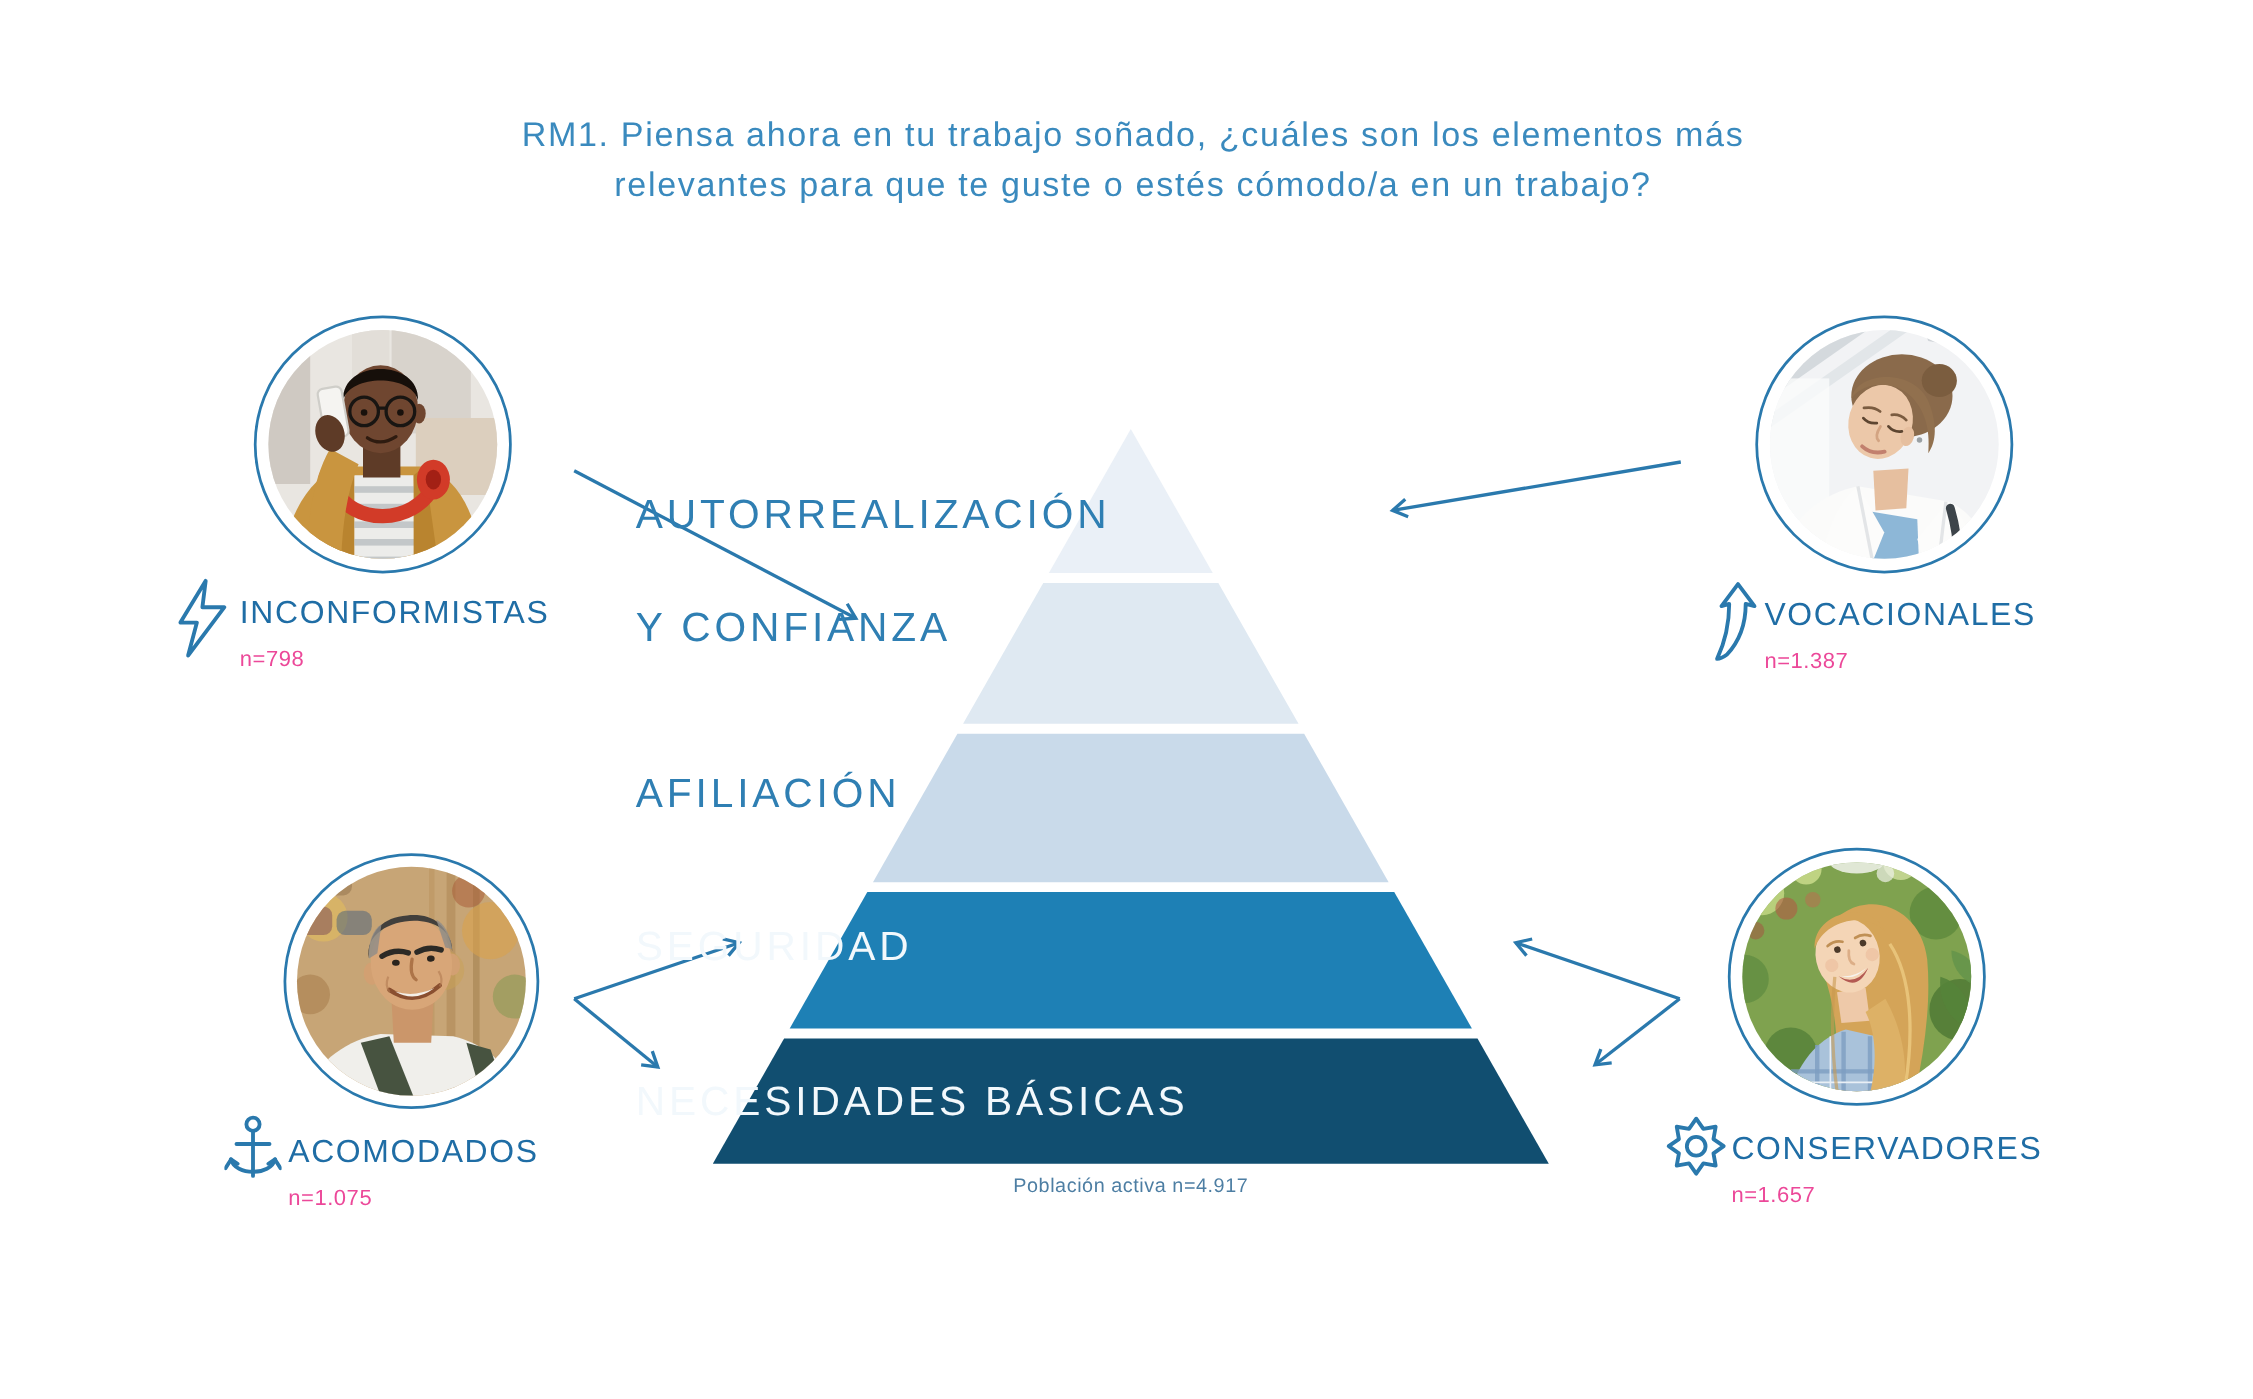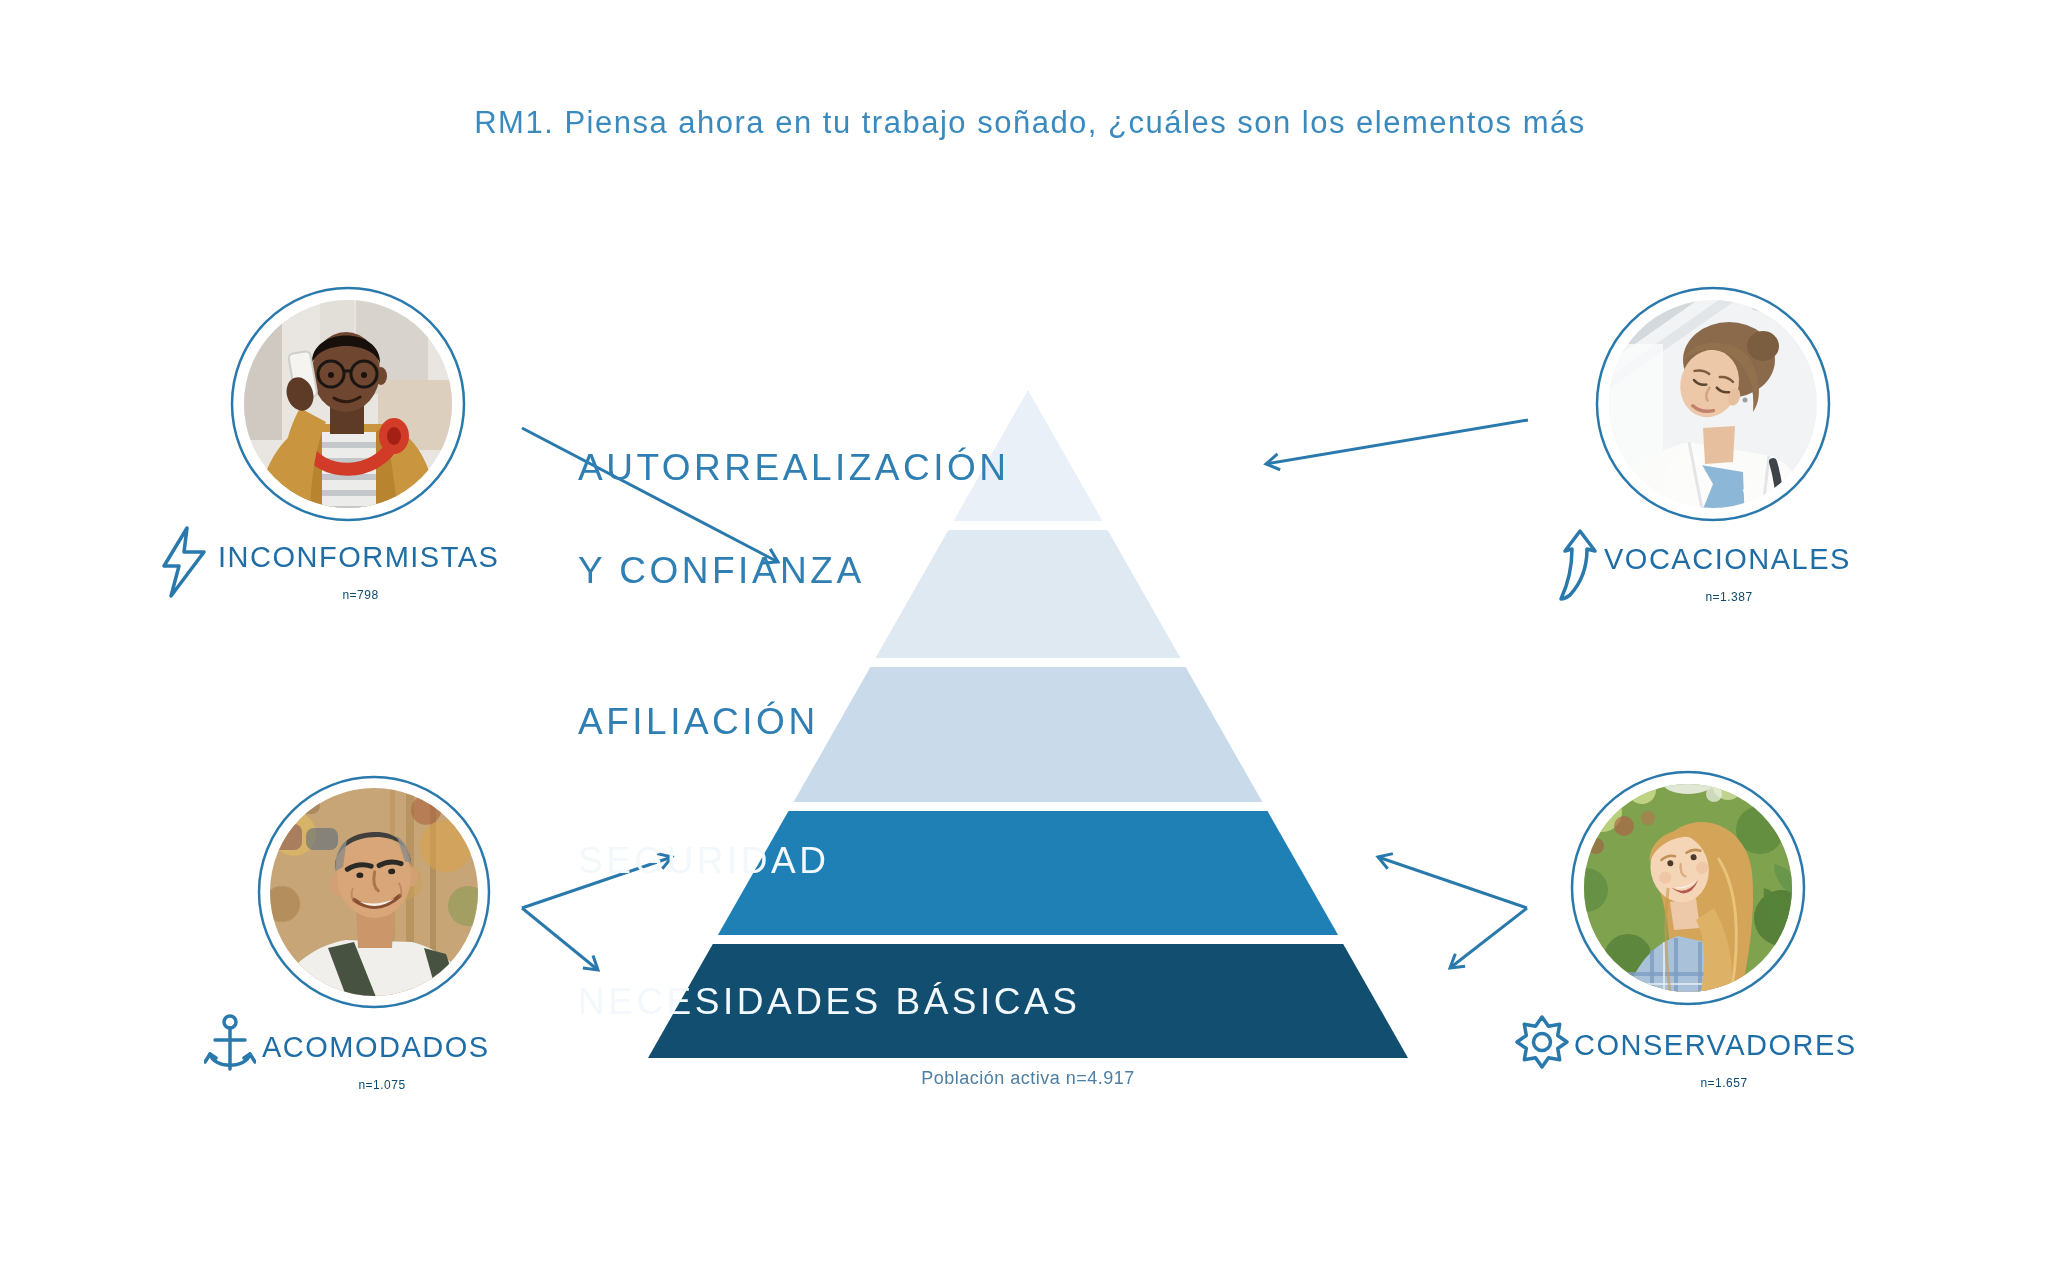--- a/index.html
+++ b/index.html
@@ -15,21 +15,21 @@
   .band-light{color:#f2f8fc;}
   .lvl0{left:578px;top:447px;width:900px;}
   .lvl1{left:578px;top:550px;width:900px;}
   .lvl2{left:578px;top:701px;width:900px;}
   .lvl3{left:578px;top:840px;width:900px;}
   .lvl4{left:578px;top:981px;width:900px;}
   .caption{left:778px;top:1068px;width:500px;text-align:center;color:#4d7ea3;
            font-size:18px;letter-spacing:0.5px;}
   
   .p-name{font-size:29px;font-weight:normal;color:#1f6da5;letter-spacing:1.5px;white-space:nowrap;}
-  .p-n{font-size:12px;color:#0c4a6e;text-align:center;letter-spacing:0.5px;}
+  .p-n{font-size:20px;color:#ec4899;letter-spacing:0.5px;}
   .ico{stroke:#2a79ad;fill:none;stroke-width:3.5;stroke-linecap:round;stroke-linejoin:round;}
 </style>
 </head>
 <body>
 
 <div class="canvas">
 
   <svg class="abs" style="left:0;top:0" width="2048" height="1272" viewBox="0 0 2048 1272">
     <defs>
       <marker id="ah" markerWidth="24" markerHeight="24" refX="16" refY="11" orient="auto" markerUnits="userSpaceOnUse">
@@ -48,20 +48,21 @@
       <line x1="1528" y1="420" x2="1266" y2="464" marker-end="url(#ah)"></line>
       <line x1="522" y1="908" x2="672" y2="857" marker-end="url(#ah)"></line>
       <line x1="522" y1="908" x2="598" y2="970" marker-end="url(#ah)"></line>
       <line x1="1527" y1="908" x2="1378" y2="857" marker-end="url(#ah)"></line>
       <line x1="1527" y1="908" x2="1450" y2="968" marker-end="url(#ah)"></line>
     </g>
   </svg>
 
   <div class="abs title">
     <div>RM1. Piensa ahora en tu trabajo soñado, ¿cuáles son los elementos más</div>
+    <div>relevantes para que te guste o estés cómodo/a en un trabajo?</div>
   </div>
 
   <div class="abs band-label band-dark lvl0">
     <div>AUTORREALIZACIÓN</div>
   </div>
   <div class="abs band-label band-dark lvl1">
     <div>Y CONFIANZA</div>
   </div>
   <div class="abs band-label band-dark lvl2">
     <div>AFILIACIÓN</div>

